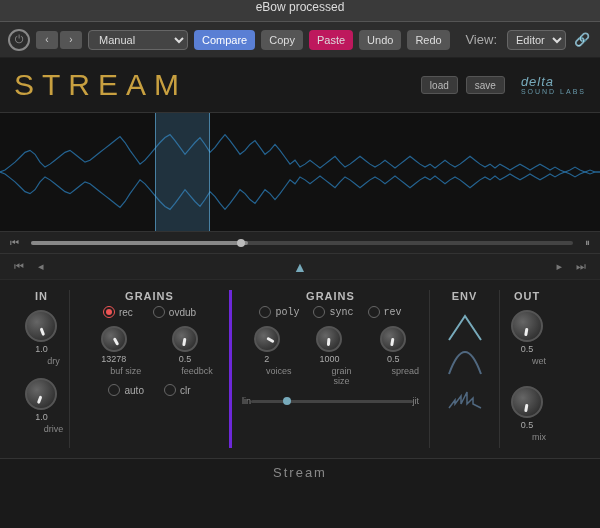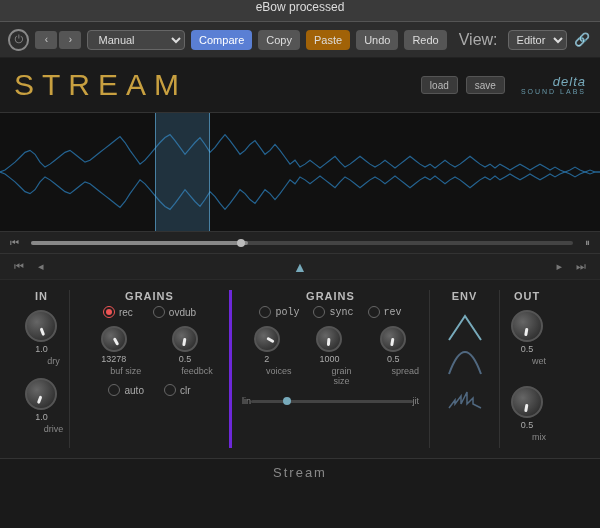--- a/index.html
+++ b/index.html
@@ -79,28 +79,28 @@
       height: 20px;
       padding: 0 8px;
       border-radius: 4px;
       border: none;
       font-size: 11px;
       cursor: pointer;
     }
 
     .btn-compare { background: #5a7fd4; color: white; }
     .btn-copy { background: #555; color: #ddd; }
-    .btn-paste { background: #a16207; color: #ddd; }
+    .btn-paste { background: #be185d; color: #ddd; }
     .btn-undo { background: #555; color: #ddd; }
     .btn-redo { background: #555; color: #ddd; }
 
     .toolbar-spacer { flex: 1; }
 
     .view-label {
-      font-size: 16px;
+      font-size: 13px;
       color: #aaa;
       margin-right: 4px;
     }
 
     .view-select {
       background: #444;
       border: 1px solid #666;
       border-radius: 4px;
       color: #ddd;
       font-size: 11px;
@@ -157,21 +157,21 @@
       font-size: 10px;
       padding: 2px 8px;
       border-radius: 3px;
       cursor: pointer;
       height: 18px;
     }
 
     .brand-logo {
       display: flex;
       flex-direction: column;
-      align-items: flex-end;
+      align-items: flex-start;
       margin-left: 8px;
     }
 
     .brand-name {
       font-size: 13px;
       color: #7ab;
       font-style: italic;
       letter-spacing: 1px;
       line-height: 1;
     }

